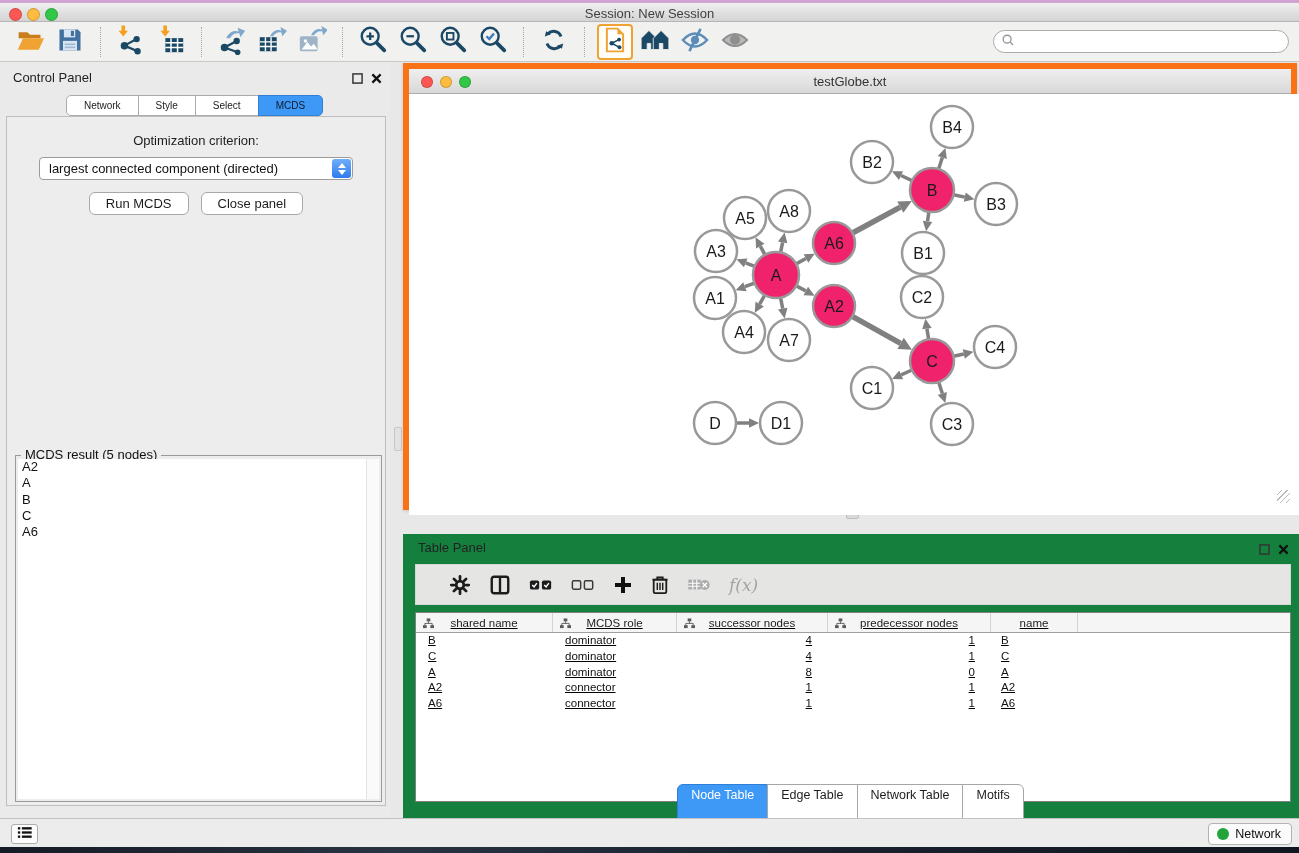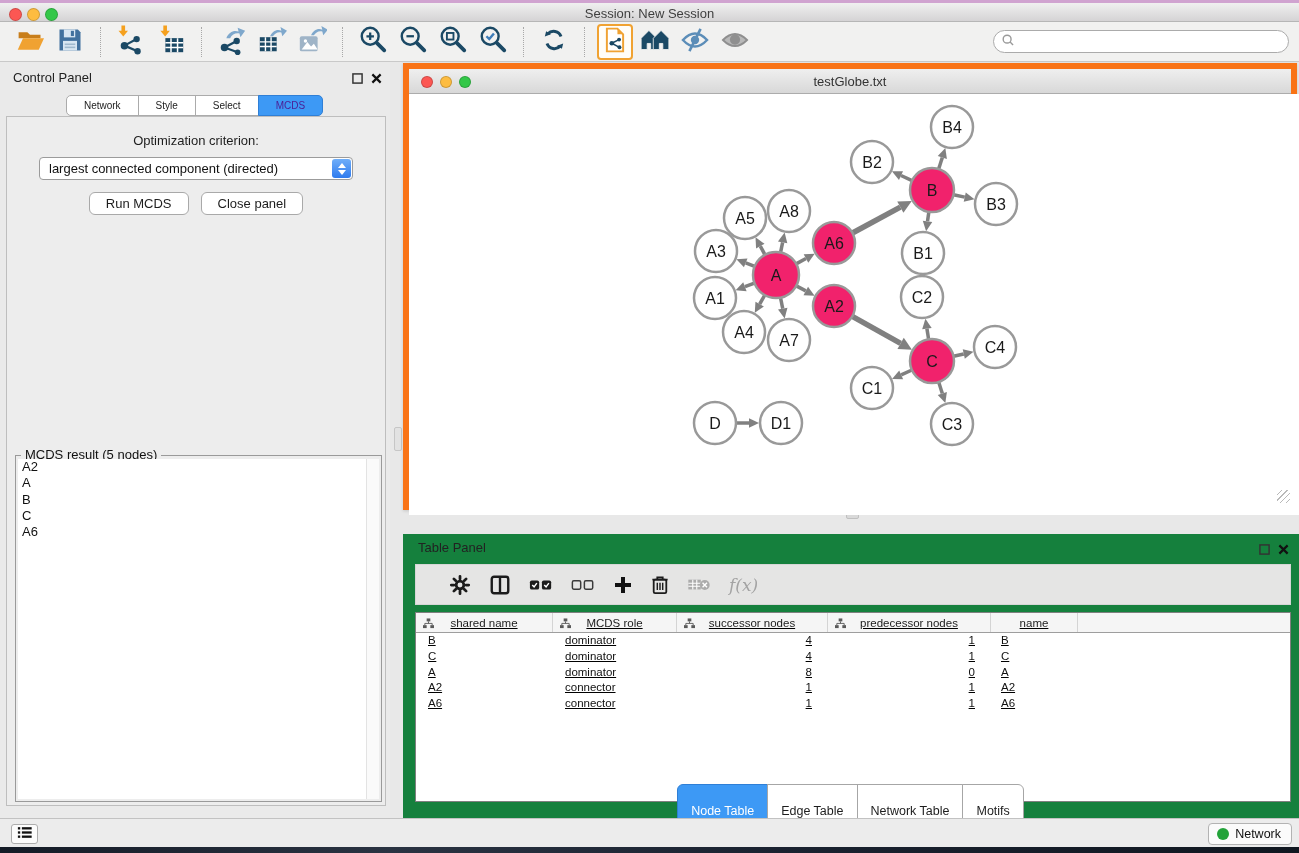--- a/index.html
+++ b/index.html
@@ -30,21 +30,21 @@
 
   
   .control-panel { position:absolute; left:0; top:62px; width:390px; height:756px; background:#EAEAEA; }
   .panel-header { position:absolute; left:13px; top:8px; font-size:13px; color:#222; }
   .panel-icons { position:absolute; right:8px; top:8px; display:flex; gap:8px; align-items:center;}
   .cp-tabs { position:absolute; left:0; right:0; top:33px; display:flex; justify-content:center; }
   .cp-tab { height:21px; padding:0 17px; font-size:10px; line-height:20px; background:#FFFFFF;
     border:1px solid #ABABAB; margin-left:-1px; color:#222; }
   .cp-tab:first-child{ border-radius:5px 0 0 5px; }
   .cp-tab:last-child{ border-radius:0 5px 5px 0; }
-  .cp-tab.active { background:#3D99F5; border-color:#2F7FD6; color:#4c1d95;text-align:center; }
+  .cp-tab.active { background:#3D99F5; border-color:#2F7FD6; color:#0f172a;text-align:center; }
   .cp-content { position:absolute; left:6px; right:4px; top:54px; bottom:12px;
     background:#EDEDED; border:1px solid #BEBEBE; }
   .opt-label { margin-top:16px; text-align:center; font-size:13px; color:#1d1d1d; }
   .opt-select { position:relative; margin:9px auto 0 auto; width:314px; height:23px; background:#FFFFFF;
     border:1px solid #9B9B9B; border-radius:4px; font-size:13px; line-height:21px; padding-left:9px; color:#111; }
   .opt-stepper { position:absolute; right:1px; top:1px; width:19px; height:19px; border-radius:3px;
     background:linear-gradient(#6FAEF9,#2F7BEE); display:flex; flex-direction:column; align-items:center; justify-content:center; gap:2px;}
   .tri-up { width:0; height:0; border-left:4px solid transparent; border-right:4px solid transparent; border-bottom:5px solid #fff; }
   .tri-dn { width:0; height:0; border-left:4px solid transparent; border-right:4px solid transparent; border-top:5px solid #fff; }
   .btn-row { margin-top:12px; display:flex; justify-content:center; gap:12px; }
@@ -81,21 +81,21 @@
   .fx { font-family:"DejaVu Serif",serif; font-style:italic; font-size:17px; color:#A3A3A3; }
   .tbl { position:absolute; left:12px; right:8px; top:78px; height:190px; background:#FFFFFF; border:1px solid #7F7F7F;text-decoration:underline; }
   .tbl-head { display:flex; height:20px; background:#F5F5F5; border-bottom:1px solid #9E9E9E; }
   .th { position:relative; height:100%; border-right:1px solid #D4D4D4; font-size:11.5px; color:#1c1c1c;
     display:flex; align-items:center; justify-content:center; }
   .th .tree { position:absolute; left:7px; top:5px; }
   .tbl-body .tr { display:flex; height:15.8px; }
   .td { font-size:11.5px; color:#111; line-height:15.8px; white-space:nowrap; overflow:hidden; }
   .td.l { padding-left:12px; } .td.r { text-align:right; padding-right:16px; } .td.n { padding-left:10px; }
   .tp-tabs { position:absolute; left:0; right:0; bottom:8px; display:flex; justify-content:center; }
-  .tp-tab { height:40px; padding:16px 13px; font-size:12.5px; line-height:21px; background:#FFFFFF;
+  .tp-tab { height:40px; padding:0 13px; font-size:12.5px; line-height:21px; background:#FFFFFF;
     border:1px solid #A6A6A6; margin-left:-1px; color:#1d1d1d; }
   .tp-tab:first-child{ border-radius:6px 0 0 6px; }
   .tp-tab:last-child{ border-radius:0 6px 6px 0; }
   .tp-tab.active { background:#3D99F5; border-color:#2F7FD6; color:#fff; }
 
   
   .status-bar { position:absolute; left:0; top:818px; width:1299px; height:29px; background:#ECECEC;
     border-top:1px solid #C2C2C2; }
   .list-btn { position:absolute; left:11px; top:5px; width:27px; height:20px; background:#FCFCFC;
     border:1px solid #ADADAD; border-radius:3px; display:flex; align-items:center; justify-content:center; }

